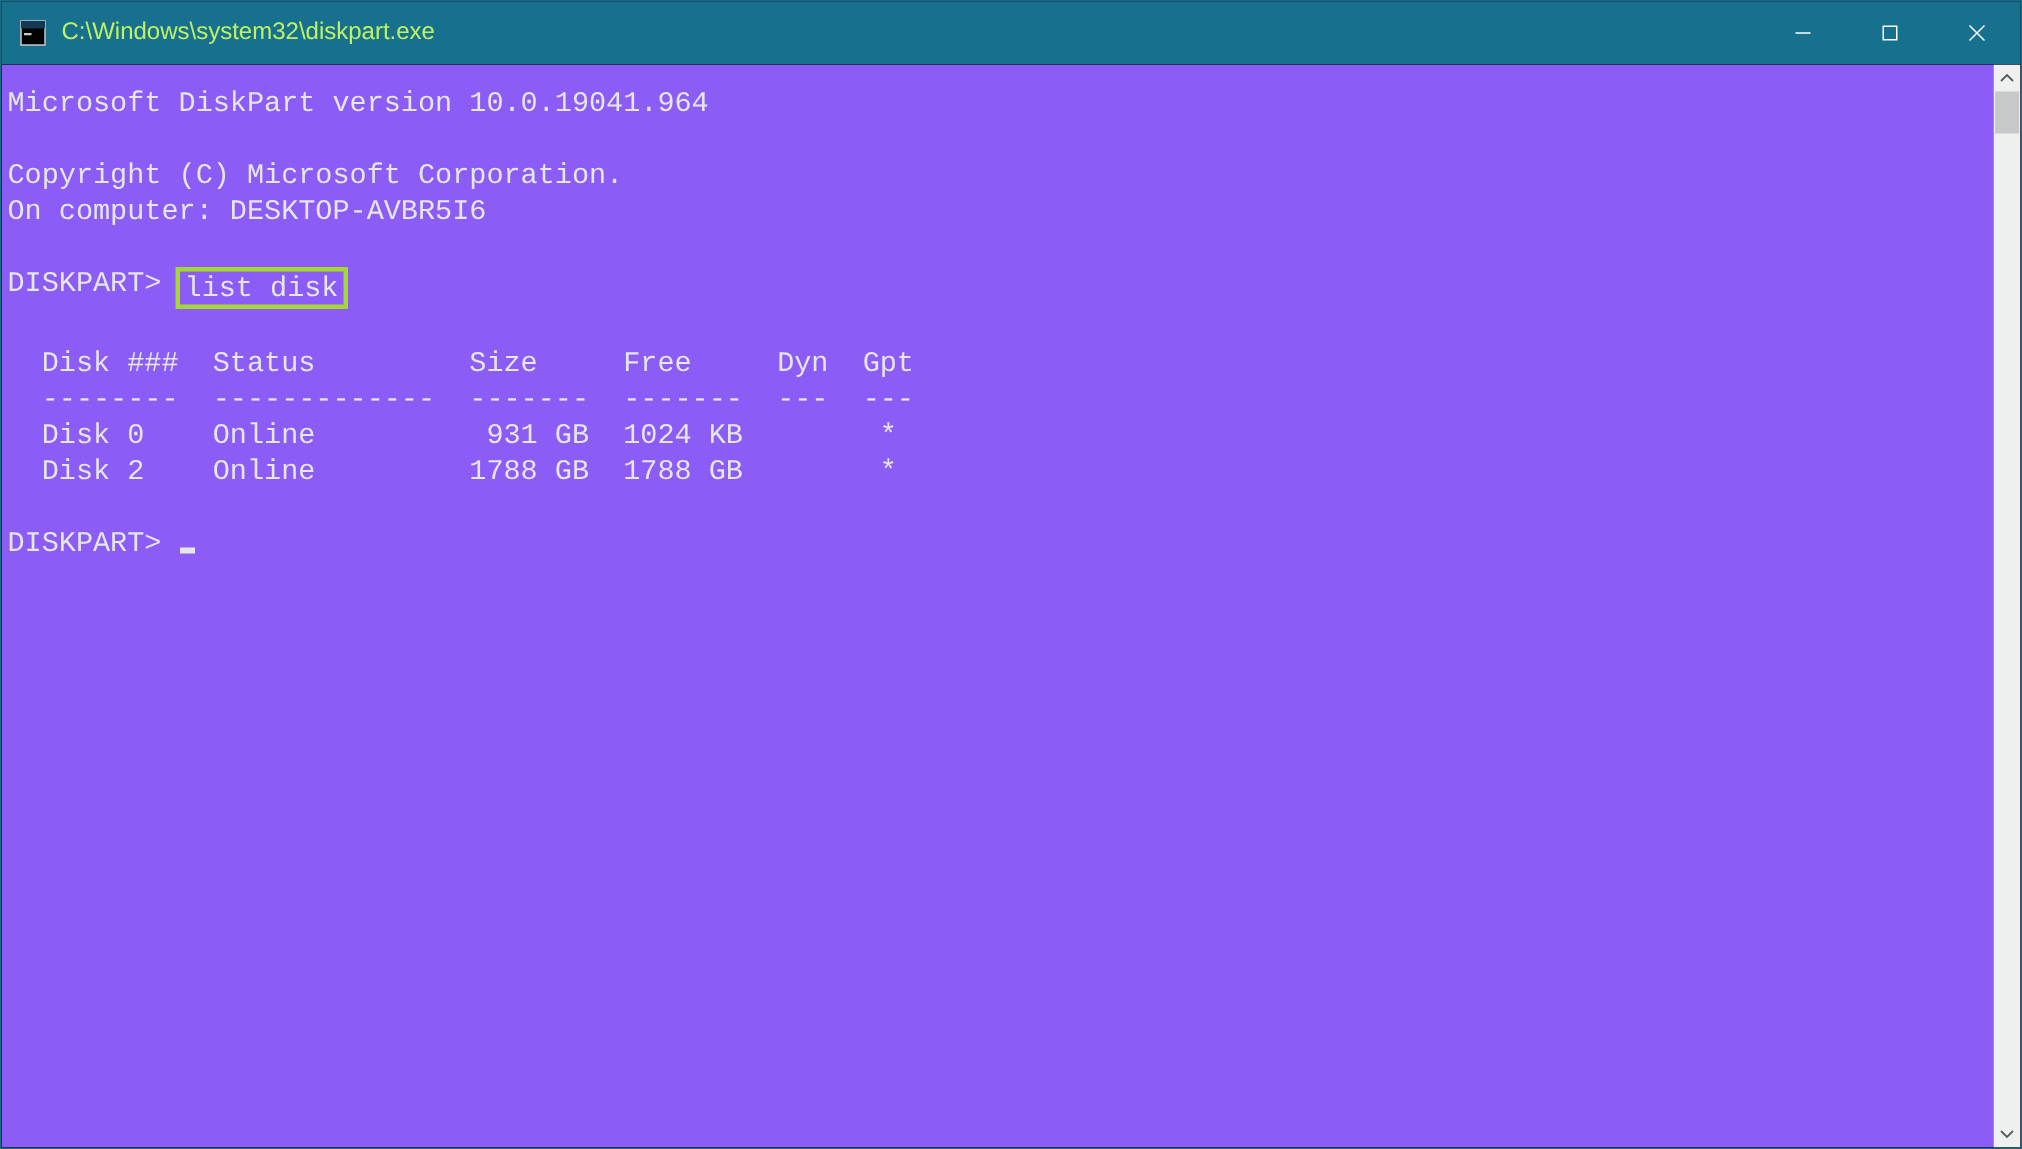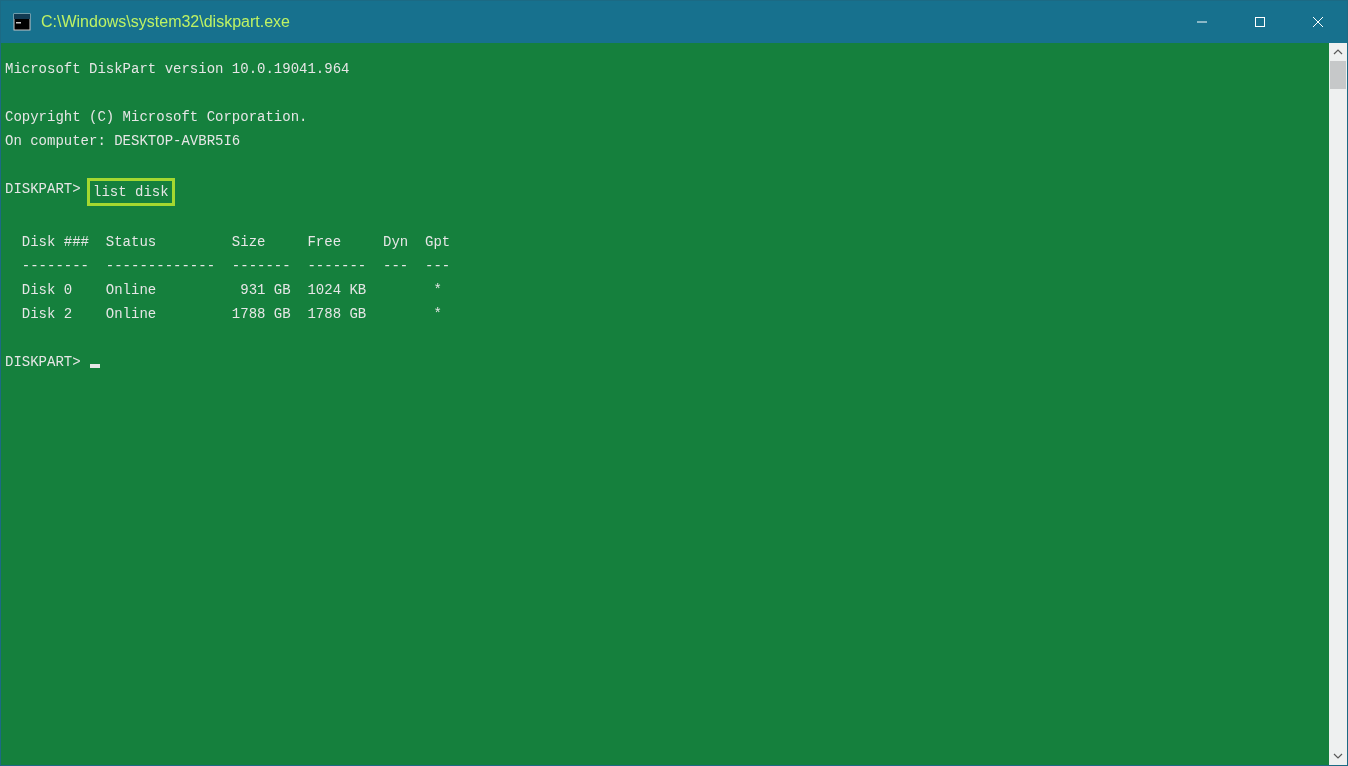--- a/index.html
+++ b/index.html
@@ -51,24 +51,24 @@
     }
     .title-btn svg { width: 12px; height: 12px; display: block; }
     .content-area {
       flex: 1;
       display: flex;
       overflow: hidden;
       background: #000;
     }
     .terminal {
       flex: 1;
-      background: #15803d;
+      background: #8b5cf6;
       color: #e6e6e6;
       font-family: Consolas, 'Courier New', monospace;
-      font-size: 14px;
+      font-size: 19px;
       line-height: 24px;
       padding: 14px 4px 4px 4px;
       white-space: pre;
       overflow: hidden;
     }
     .scrollbar {
       width: 18px;
       background: #eef0f0;
       display: flex;
       flex-direction: column;

